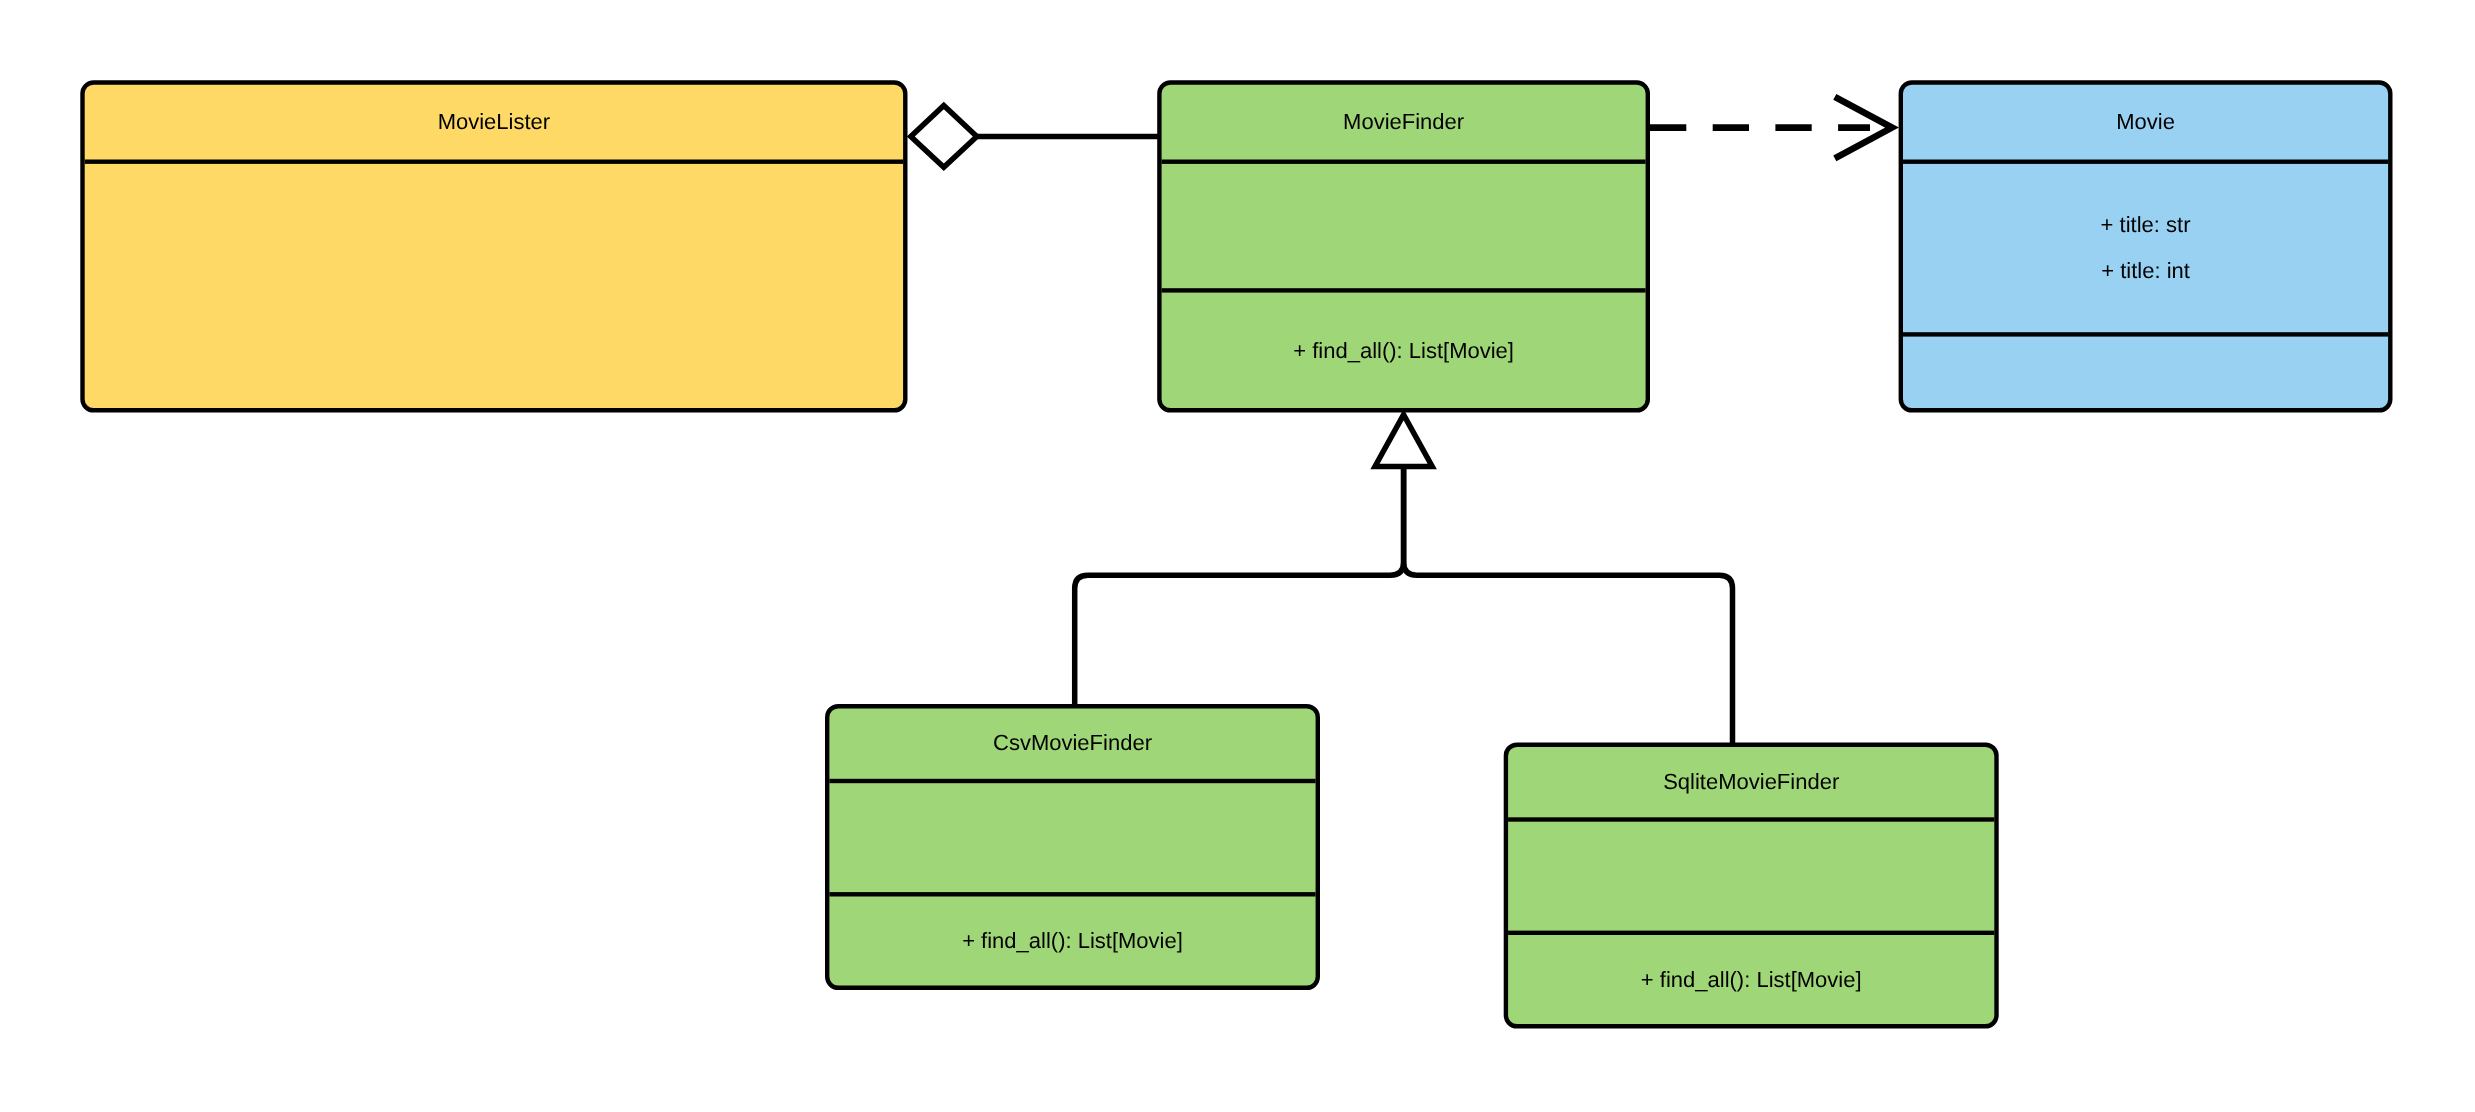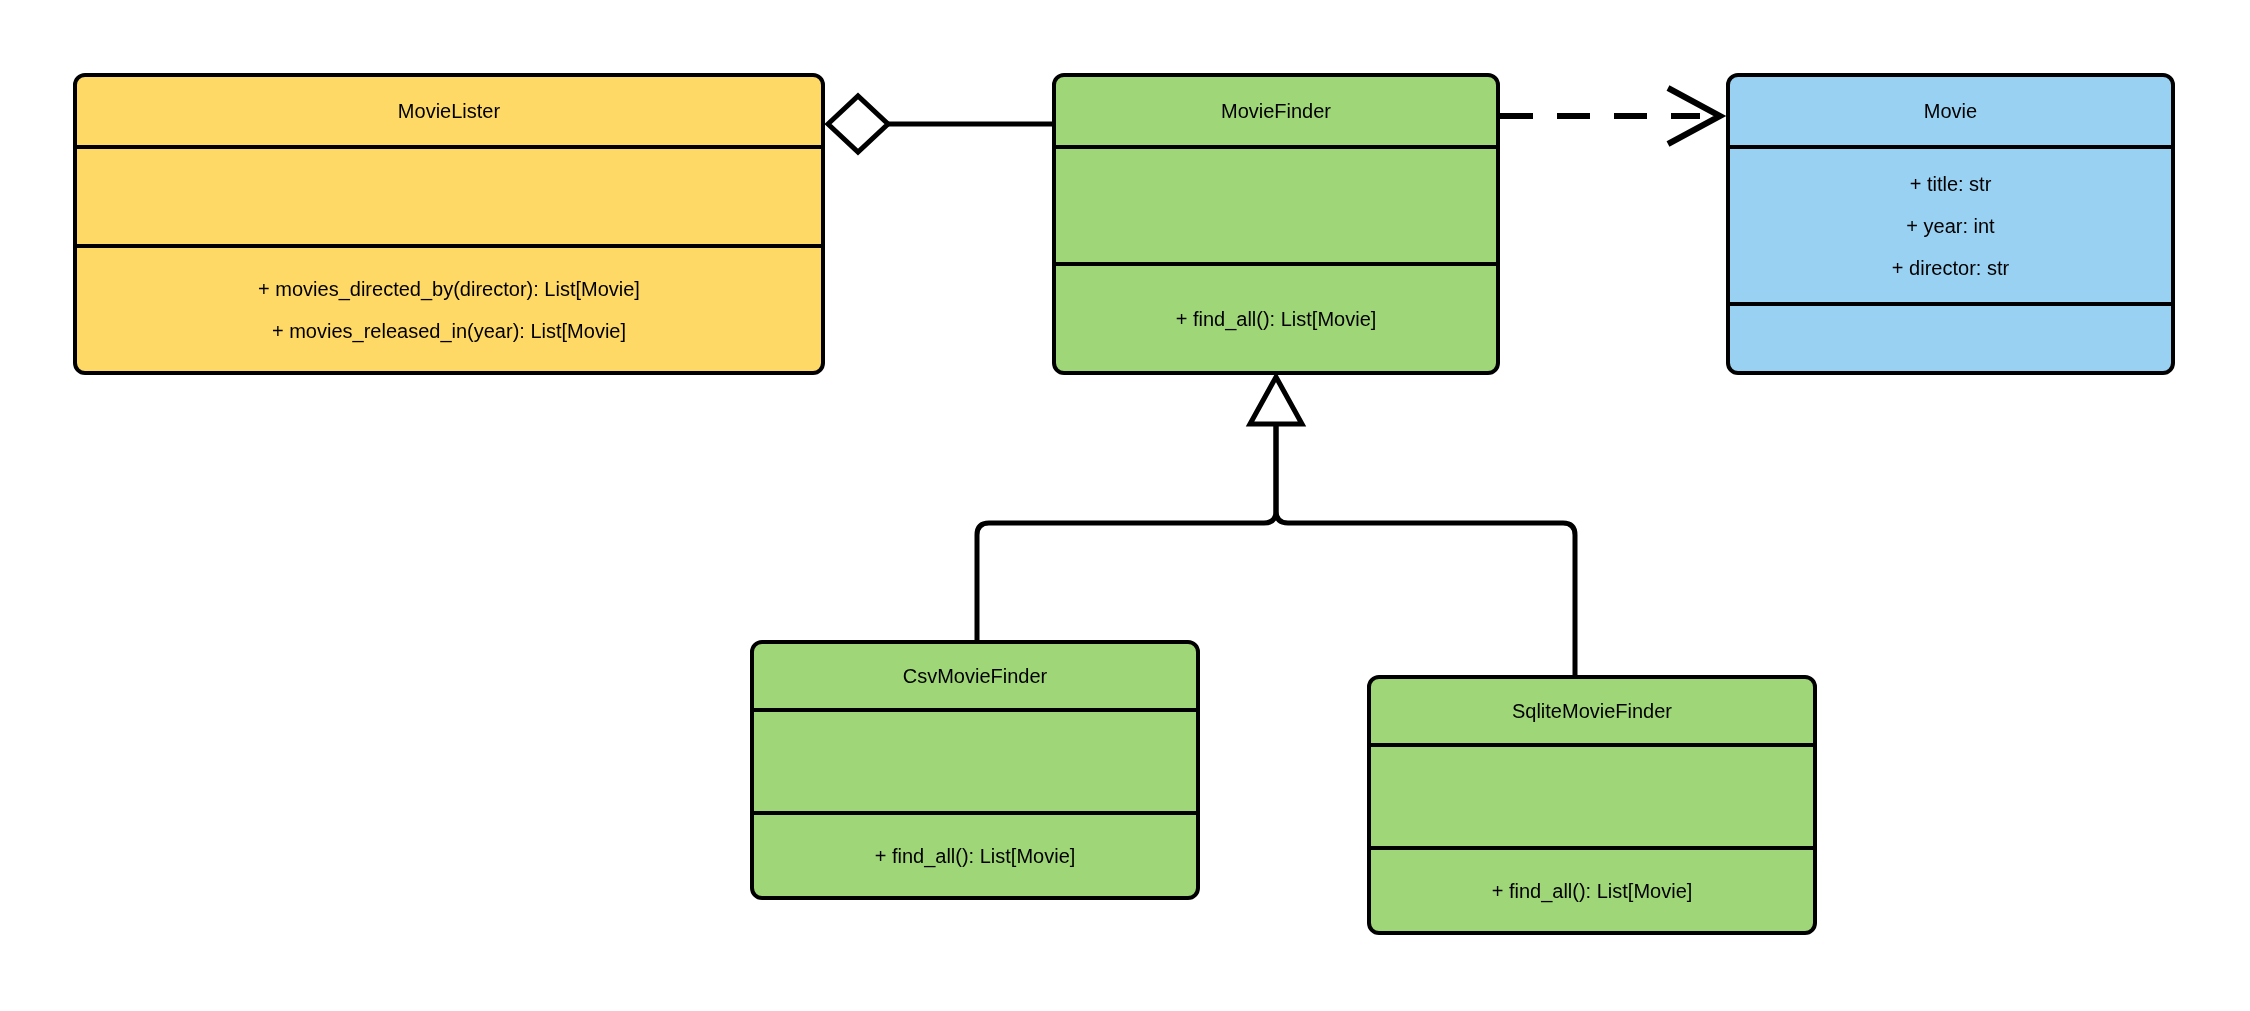--- a/index.html
+++ b/index.html
@@ -90,40 +90,35 @@
     <g>
       <path class="stroke" stroke-width="5" d="M 1575 677 L 1575 535 Q 1575 523 1563 523 L 1288 523 Q 1276 523 1276 511 L 1276 426"></path>
     </g>
 
     <polygon class="hollow" points="1276,377 1250,424 1302,424" stroke-width="5"></polygon>
   </svg>
 
   <div class="uml-class fill-yellow" id="movie-lister">
     <div class="title">MovieLister</div>
     <div class="section attrs"></div>
-    <div class="section grow">
-      <div>+ movies_directed_by(director): List[Movie]</div>
-      <div>+ movies_released_in(year): List[Movie]</div>
-    </div>
   </div>
 
   <div class="uml-class fill-green" id="movie-finder">
     <div class="title">MovieFinder</div>
     <div class="section attrs"></div>
     <div class="section grow">
       <div>+ find_all(): List[Movie]</div>
     </div>
   </div>
 
   <div class="uml-class fill-blue" id="movie">
     <div class="title">Movie</div>
     <div class="section attrs">
       <div>+ title: str</div>
-      <div>+ year: int</div>
-      <div>+ director: str</div>
+      <div>+ title: int</div>
     </div>
     <div class="section grow"></div>
   </div>
 
   <div class="uml-class fill-green" id="csv-movie-finder">
     <div class="title">CsvMovieFinder</div>
     <div class="section attrs"></div>
     <div class="section grow">
       <div>+ find_all(): List[Movie]</div>
     </div>

